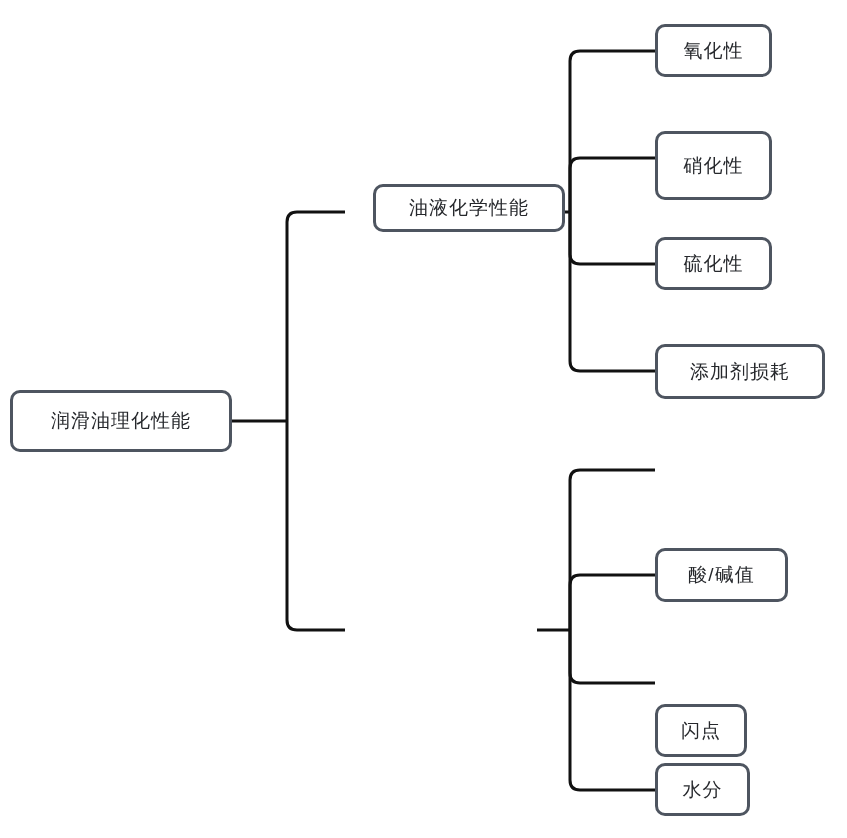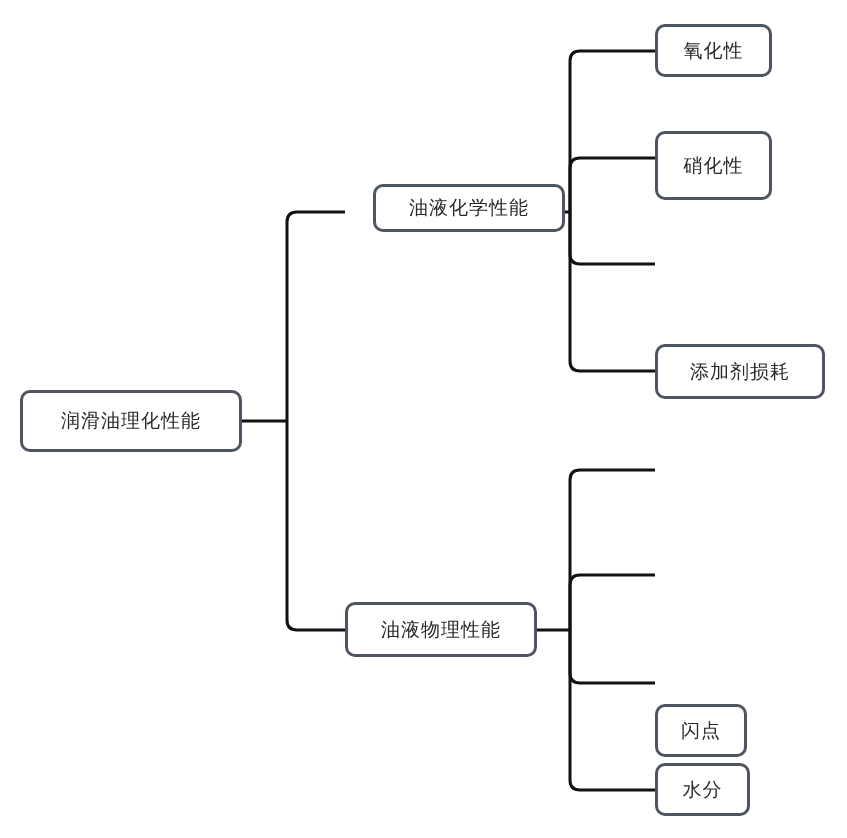--- a/index.html
+++ b/index.html
@@ -34,21 +34,21 @@
     border: 3px solid #4e5560;
     border-radius: 10px;
     display: flex;
     align-items: center;
     justify-content: center;
     font-size: 19px;
     color: #26282c;
     white-space: nowrap;
     letter-spacing: 1px;
   }
-  .node-root   { left: 20px;  top: 390px; width: 222px; height: 62px; }
+  .node-root   { left: 10px;  top: 390px; width: 222px; height: 62px; }
   .node-b1     { left: 345px; top: 184px; width: 192px; height: 48px; margin-left: 28px; }
   .node-b2     { left: 345px; top: 602px; width: 192px; height: 55px; }
   .node-c1     { left: 655px; top: 24px;  width: 117px; height: 53px; }
   .node-c2     { left: 655px; top: 131px; width: 117px; height: 69px; }
   .node-c3     { left: 655px; top: 237px; width: 117px; height: 53px; }
   .node-c4     { left: 655px; top: 344px; width: 170px; height: 55px; }
   .node-c5     { left: 655px; top: 443px; width: 92px;  height: 53px; }
   .node-c6     { left: 655px; top: 548px; width: 133px; height: 54px; }
   .node-c7     { left: 655px; top: 656px; width: 92px;  height: 53px; margin-top: 48px; }
   .node-c8     { left: 655px; top: 763px; width: 95px;  height: 53px; }
@@ -79,34 +79,37 @@
     <path d="M570,630 L570,780 Q570,790 580,790 L655,790"></path>
   </svg>
 
   <div class="node node-root">
     <span>润滑油理化性能</span>
   </div>
 
   <div class="node node-b1">
     <span>油液化学性能</span>
   </div>
-  <div class="node node-b2">
-    <span>油液物理性能</span>
-  </div>
 
   <div class="node node-c1">
     <span>氧化性</span>
   </div>
   <div class="node node-c2">
     <span>硝化性</span>
   </div>
+  <div class="node node-c3">
+    <span>硫化性</span>
+  </div>
   <div class="node node-c4">
     <span>添加剂损耗</span>
   </div>
 
+  <div class="node node-c6">
+    <span>酸/碱值</span>
+  </div>
   <div class="node node-c7">
     <span>闪点</span>
   </div>
   <div class="node node-c8">
     <span>水分</span>
   </div>
 
 </div>
 
 </body></html>

